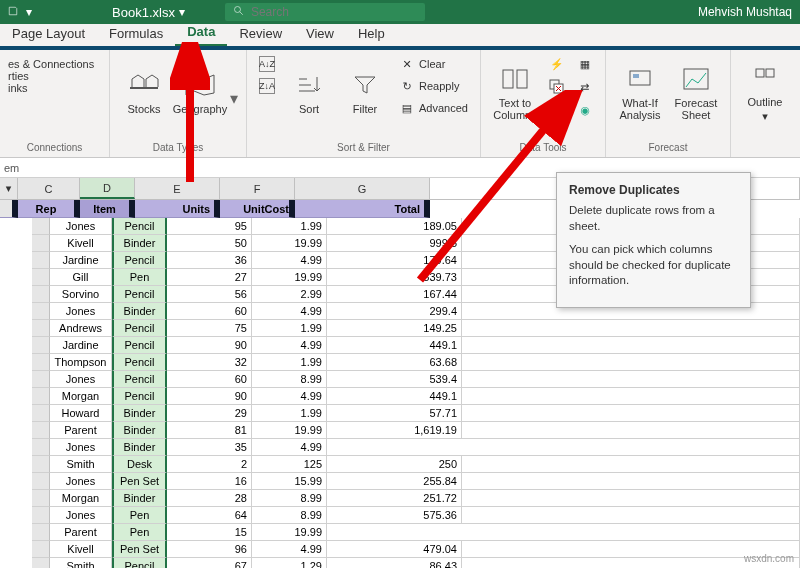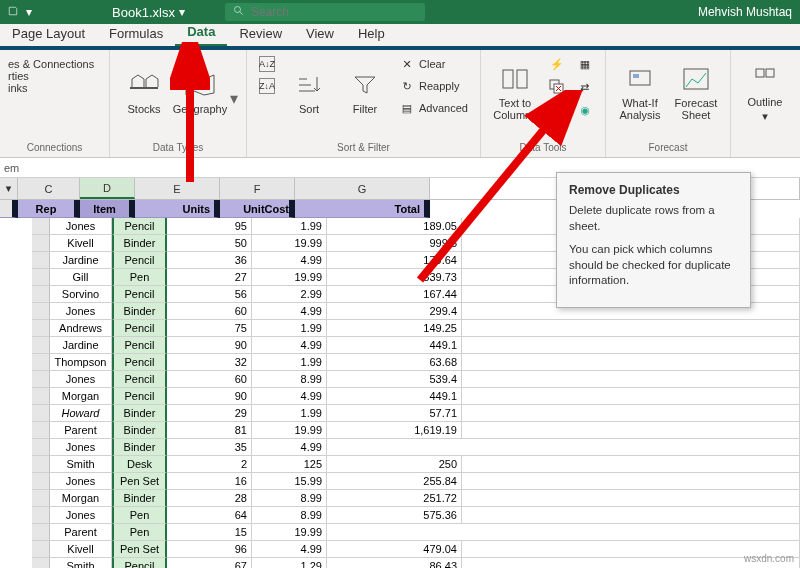--- a/index.html
+++ b/index.html
@@ -380,21 +380,21 @@
         <div class="cell w-rn"></div>
         <div class="cell w-c" style="justify-content:center;">Morgan</div>
         <div class="cell w-d itemcol">Pencil</div>
         <div class="cell w-e num">90</div>
         <div class="cell w-f num">4.99</div>
         <div class="cell w-g num">449.1</div>
         <div class="cell w-rest"></div>
       </div>
       <div class="row">
         <div class="cell w-rn"></div>
-        <div class="cell w-c" style="justify-content:center;font-style:italic;">Howard</div>
+        <div class="cell w-c" style="justify-content:center;">Howard</div>
         <div class="cell w-d itemcol">Binder</div>
         <div class="cell w-e num">29</div>
         <div class="cell w-f num">1.99</div>
         <div class="cell w-g num">57.71</div>
         <div class="cell w-rest"></div>
       </div>
       <div class="row">
         <div class="cell w-rn"></div>
         <div class="cell w-c" style="justify-content:center;">Parent</div>
         <div class="cell w-d itemcol">Binder</div>

